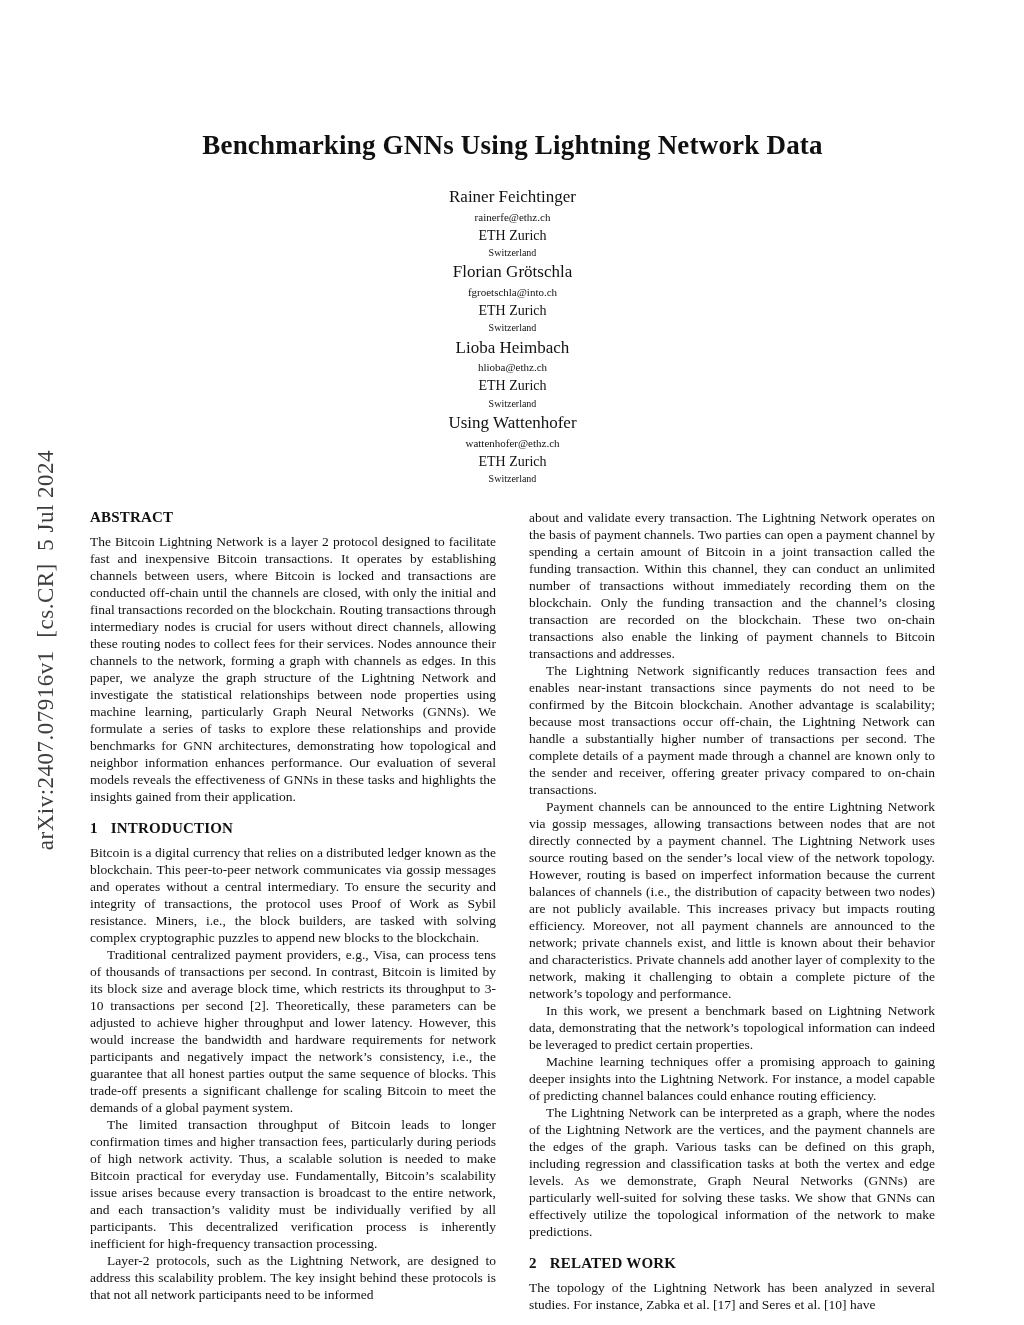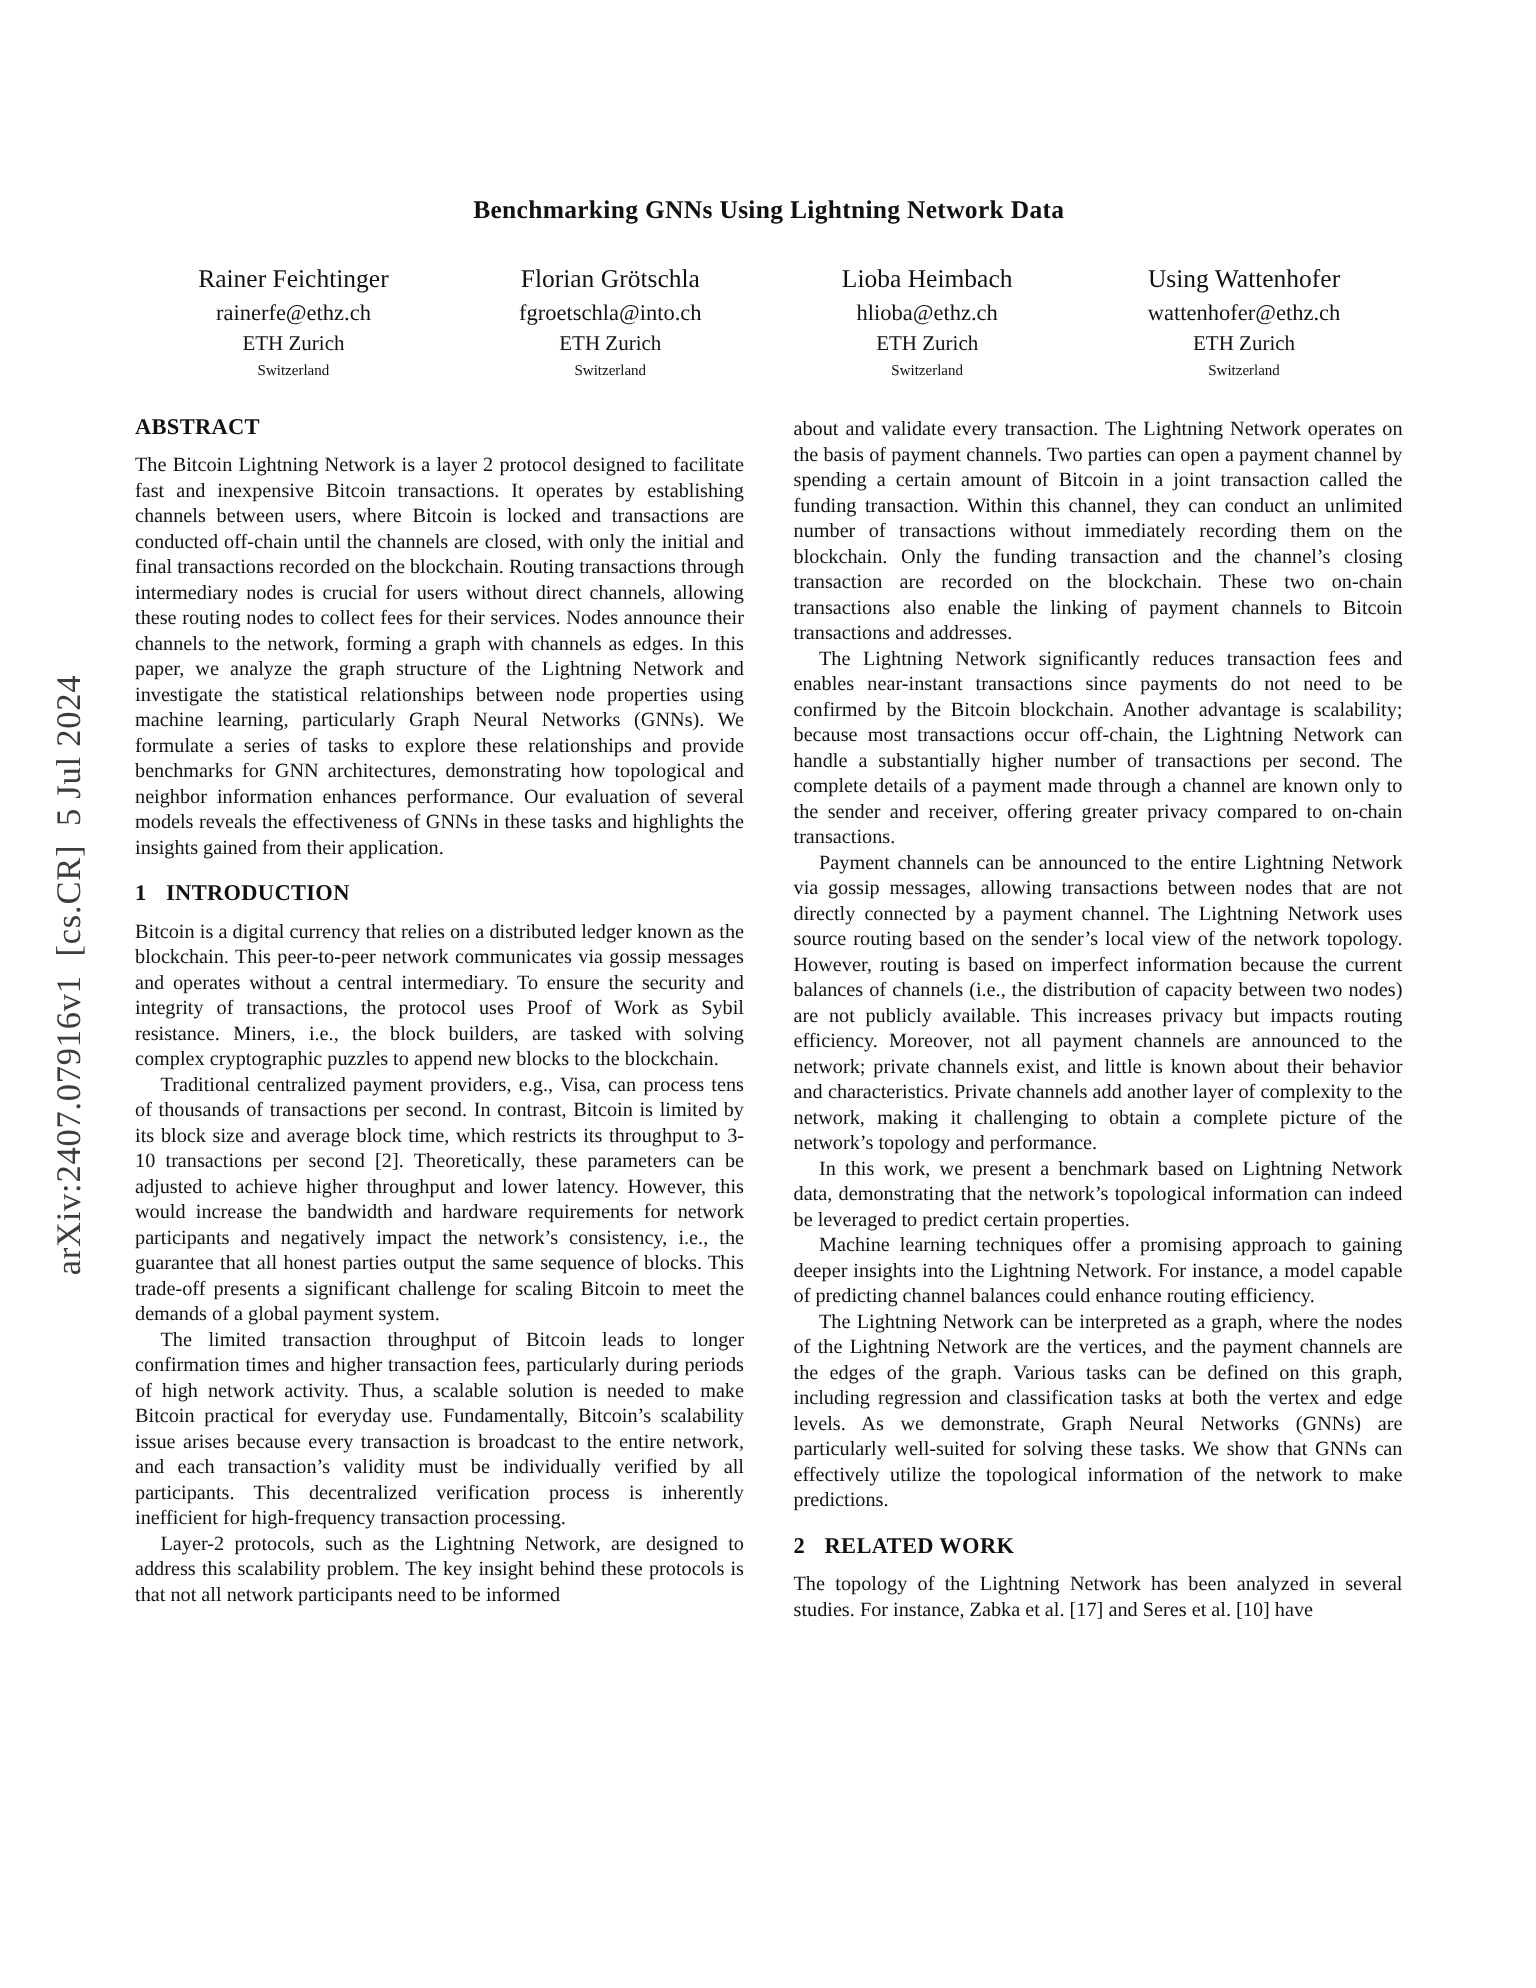--- a/index.html
+++ b/index.html
@@ -24,39 +24,39 @@
     color: #3d3d3d;
     letter-spacing: 0.5px;
   }
   .content {
     position: absolute;
     left: 90px;
     top: 130px;
     width: 845px;
   }
   .paper-title {
-    font-size: 17px;
+    font-size: 27px;
     font-weight: bold;
     text-align: center;
     margin: 0 0 24px 0;
     letter-spacing: 0.2px;
   }
   .authors-row {
     display: flex;
-    flex-direction: row;
+    flex-direction: column;
     justify-content: flex-end;
     margin: 0 0 22px 0;
   }
   .author-block {
     flex: 1 1 0;
     text-align: center;
     line-height: 1.45;
   }
   .author-name { font-size: 17px; }
-  .author-email { font-size: 15px; }
+  .author-email { font-size: 11px; }
   .author-affiliation { font-size: 14px; }
   .author-country { font-size: 10px; }
   .columns {
     display: flex;
     flex-direction: row;
     justify-content: space-between;
     gap: 19px;
   }
   .col {
     width: 406px;

